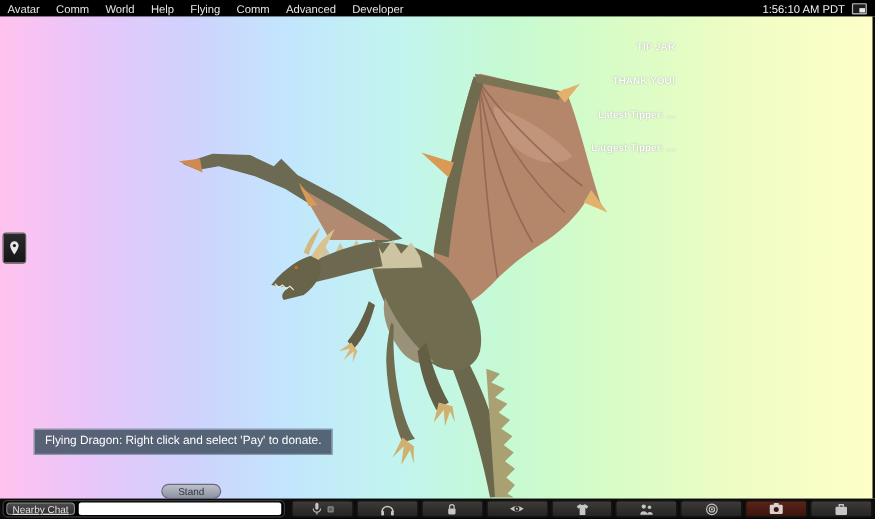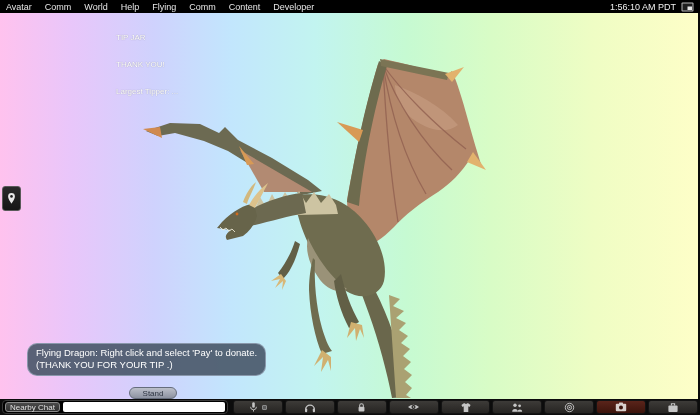--- a/index.html
+++ b/index.html
@@ -21,37 +21,37 @@
     position:absolute; left:0; top:13px; width:700px; height:386px; overflow:hidden;
     background:linear-gradient(90deg,#ffc2ee 0%,#e9c6fa 10%,#cfd2fd 22%,#c2e6fd 33%,
       #c2f4f0 45%,#c6fad2 58%,#d8fcc6 70%,#effdc4 85%,#fefec8 100%);
   }
   .right-edge { position:absolute; right:0; top:0; width:2px; height:100%; background:#0a0a0a; }
 
   .dragon-svg { position:absolute; left:0; top:0; }
 
   
   .float-text {
-    position:absolute; left:116px; top:2px; width:400px; text-align:left;
-    font-size:8px; font-weight:normal; color:#ffffff; line-height:9px;
+    position:absolute; left:140px; top:2px; width:400px; text-align:right;
+    font-size:8px; font-weight:bold; color:#ffffff; line-height:9px;
     text-shadow:0 0 1px rgba(90,90,90,.65); white-space:pre;
   }
 
   
   .pin-button {
     position:absolute; left:2px; top:173px; width:19px; height:25px;
     background:linear-gradient(#2a2a2a,#161616); border:1px solid #5a5a5a; border-radius:3px;
     display:flex; align-items:center; justify-content:center; cursor:pointer;
   }
 
   
   .tooltip {
     position:absolute; left:27px; top:330px; padding:3px 8px 4px;
     background:rgba(72,86,104,.9); border:1px solid rgba(155,170,190,.75);
-    border-radius:10px; color:#fff; font-size:9.5px; line-height:12px; white-space:nowrap;
+    border-radius:0; color:#fff; font-size:9.5px; line-height:12px; white-space:nowrap;
   }
 
   
   .stand-button {
     position:absolute; left:129px; top:374px; width:48px; height:12px;
     background:linear-gradient(#bcc0ca,#8d93a1); border:1px solid #666d7c; border-radius:6px;
     font-size:8px; color:#2e3542; display:flex; align-items:center; justify-content:center;
     cursor:pointer; font-family:"Liberation Sans",sans-serif;
   }
 
@@ -60,21 +60,21 @@
     position:absolute; left:0; top:399px; width:700px; height:16px;
     background:#0c0c0c; display:flex; align-items:center; padding:1px 2px; gap:5px; z-index:30;
   }
   .chatbar {
     width:226px; height:14px; background:#000; border:1px solid #3a3a3a; border-radius:4px;
     display:flex; align-items:center; padding:1px 2px; gap:3px;
   }
   .chat-label {
     background:linear-gradient(#4a4a4a,#303030); border:1px solid #8a8a8a; border-radius:3px;
     color:#e0e0e0; font-size:8px; height:10px; line-height:9px; padding:0 4px;
-    white-space:nowrap; cursor:pointer;
+    white-space:nowrap; cursor:pointer;text-decoration:underline;
   }
   .chat-input {
     flex:1; height:10px; background:#fff; border:none; border-radius:2px;
     font-size:8px; padding:0 3px; outline:none; min-width:0;
   }
   .btnrow { flex:1; display:flex; gap:2px; height:14px; }
   .bbtn {
     flex:1; background:linear-gradient(#3d3b38,#262422); border:1px solid #141414;
     border-radius:3px; display:flex; align-items:center; justify-content:center; gap:3px;
     cursor:pointer; color:#c6c6c6;
@@ -88,21 +88,21 @@
 
 <div class="screen">
 
   <div class="menubar">
     <span class="menu-item">Avatar</span>
     <span class="menu-item">Comm</span>
     <span class="menu-item">World</span>
     <span class="menu-item">Help</span>
     <span class="menu-item">Flying</span>
     <span class="menu-item">Comm</span>
-    <span class="menu-item">Content</span>
+    <span class="menu-item">Advanced</span>
     <span class="menu-item">Developer</span>
     <div class="menubar-right">
       <span class="clock">1:56:10 AM PDT</span>
       <span>
         <svg class="icon-svg" width="13" height="10" viewBox="0 0 13 10">
           <rect x="0.5" y="0.5" width="12" height="9" rx="1" fill="#b8b8b8"></rect>
           <rect x="1.5" y="1.5" width="10" height="7" fill="#1e1e1e"></rect>
           <rect x="6.5" y="4.5" width="4.5" height="3.5" fill="#e8e8e8"></rect>
         </svg>
       </span>
@@ -152,35 +152,35 @@
       <path d="M281,274 L271,281 L280,279 L275,288 L283,281 L282,290 L286,281 Z" fill="#d8b878"></path>
       <path d="M315,260 C314,282 316,306 322,328 C325,338 328,346 332,351 L322,354 C315,338 310,314 309,290 C309,277 311,266 313,258 Z" fill="#6f6c4f"></path>
       <path d="M322,350 L314,366 L323,357 L321,372 L328,360 L331,371 L331,357 Z" fill="#d0b070"></path>
       <path d="M341,274 C345,291 351,308 359,322 L349,328 C341,313 336,296 334,281 Z" fill="#625f46"></path>
       <path d="M351,322 L347,338 L355,328 L356,341 L360,329 L364,338 L362,325 Z" fill="#d0b070"></path>
     </svg>
 
     <div class="float-text">
       <div>TIP JAR</div>
       <div>THANK YOU!</div>
+      <div>Latest Tipper: ...</div>
       <div>Largest Tipper: ...</div>
     </div>
 
     <div class="pin-button">
       <span>
         <svg class="icon-svg" width="11" height="13" viewBox="0 0 11 13">
           <path d="M5.5,1 a3.4,3.4 0 0 1 3.4,3.4 C8.9,7 5.5,11.5 5.5,11.5 C5.5,11.5 2.1,7 2.1,4.4 A3.4,3.4 0 0 1 5.5,1 Z" fill="#e8e8e8"></path>
           <circle cx="5.5" cy="4.4" r="1.3" fill="#1c1c1c"></circle>
         </svg>
       </span>
     </div>
 
     <div class="tooltip">
       <div>Flying Dragon: Right click and select 'Pay' to donate.</div>
-      <div>(THANK YOU FOR YOUR TIP .)</div>
     </div>
 
     <div class="stand-button">Stand</div>
 
     <div class="right-edge"></div>
   </div>
 
   <div class="bottombar">
     <div class="chatbar">
       <span class="chat-label">Nearby Chat</span>

